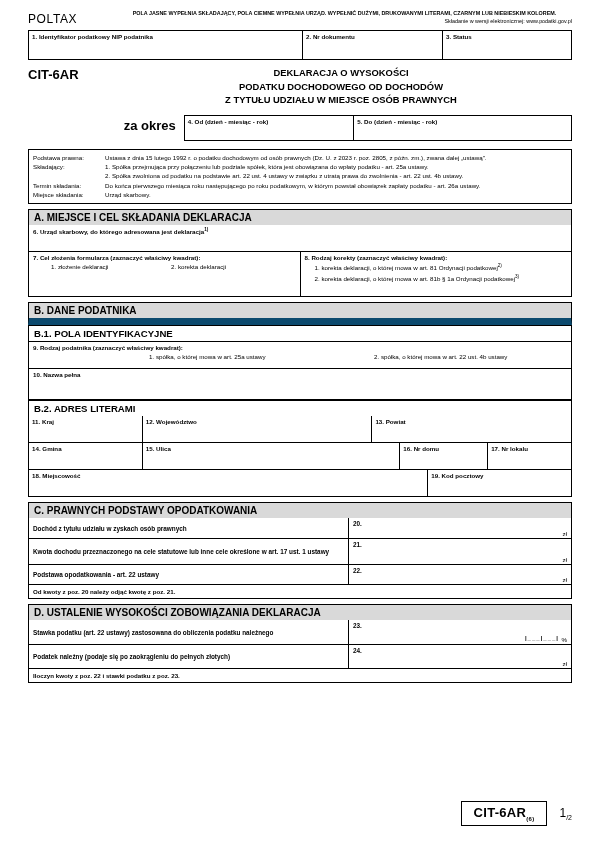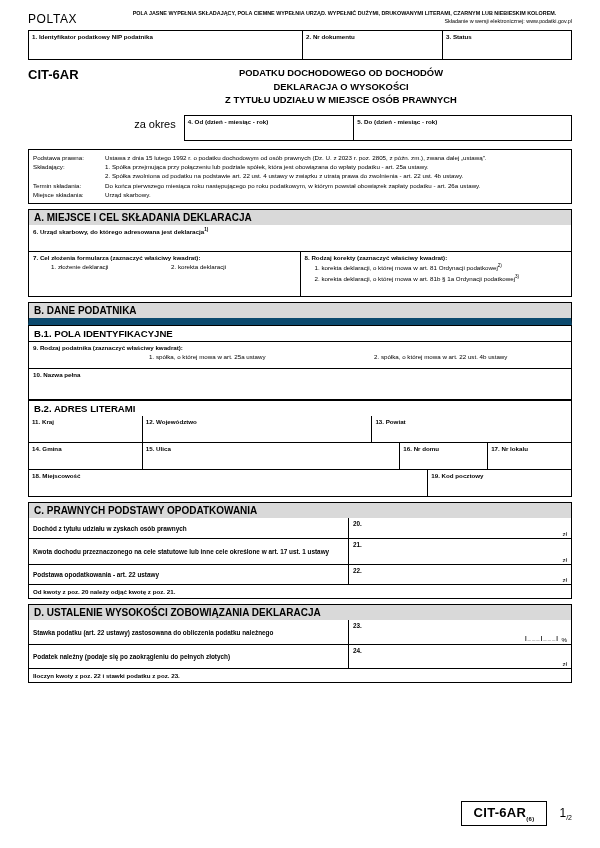--- a/index.html
+++ b/index.html
@@ -90,22 +90,22 @@
   }
 
   .periodrow {
     margin-top: 8px;
     display: flex;
     align-items: flex-start;
   }
   .zaokres {
     width: 150px;
     text-align: right;
-    font-size: 11px;
-    font-weight: normal;
+    font-size: 13px;
+    font-weight: bold;
     padding-right: 8px;
     padding-top: 3px;
   }
   .datebox {
     box-sizing: border-box;
     border: 1px solid #000;
     height: 26px;
     font-size: 6.2px;
     font-weight: bold;
     padding: 2px 3px 0 3px;
@@ -293,22 +293,22 @@
         <span>2. Nr dokumentu</span>
       </div>
       <div class="idcell c">
         <span>3. Status</span>
       </div>
     </div>
 
     <div class="titlewrap">
       <div class="formcode">CIT-6AR</div>
       <div class="maintitle">
+        <div>DEKLARACJA O WYSOKOŚCI</div>
         <div>PODATKU DOCHODOWEGO OD DOCHODÓW</div>
-        <div>DEKLARACJA O WYSOKOŚCI</div>
         <div>Z TYTUŁU UDZIAŁU W MIEJSCE OSÓB PRAWNYCH</div>
       </div>
     </div>
 
     <div class="periodrow">
       <div class="zaokres">za okres</div>
       <div class="datebox od">
         <span>4. Od (dzień - miesiąc - rok)</span>
       </div>
       <div class="datebox do">

